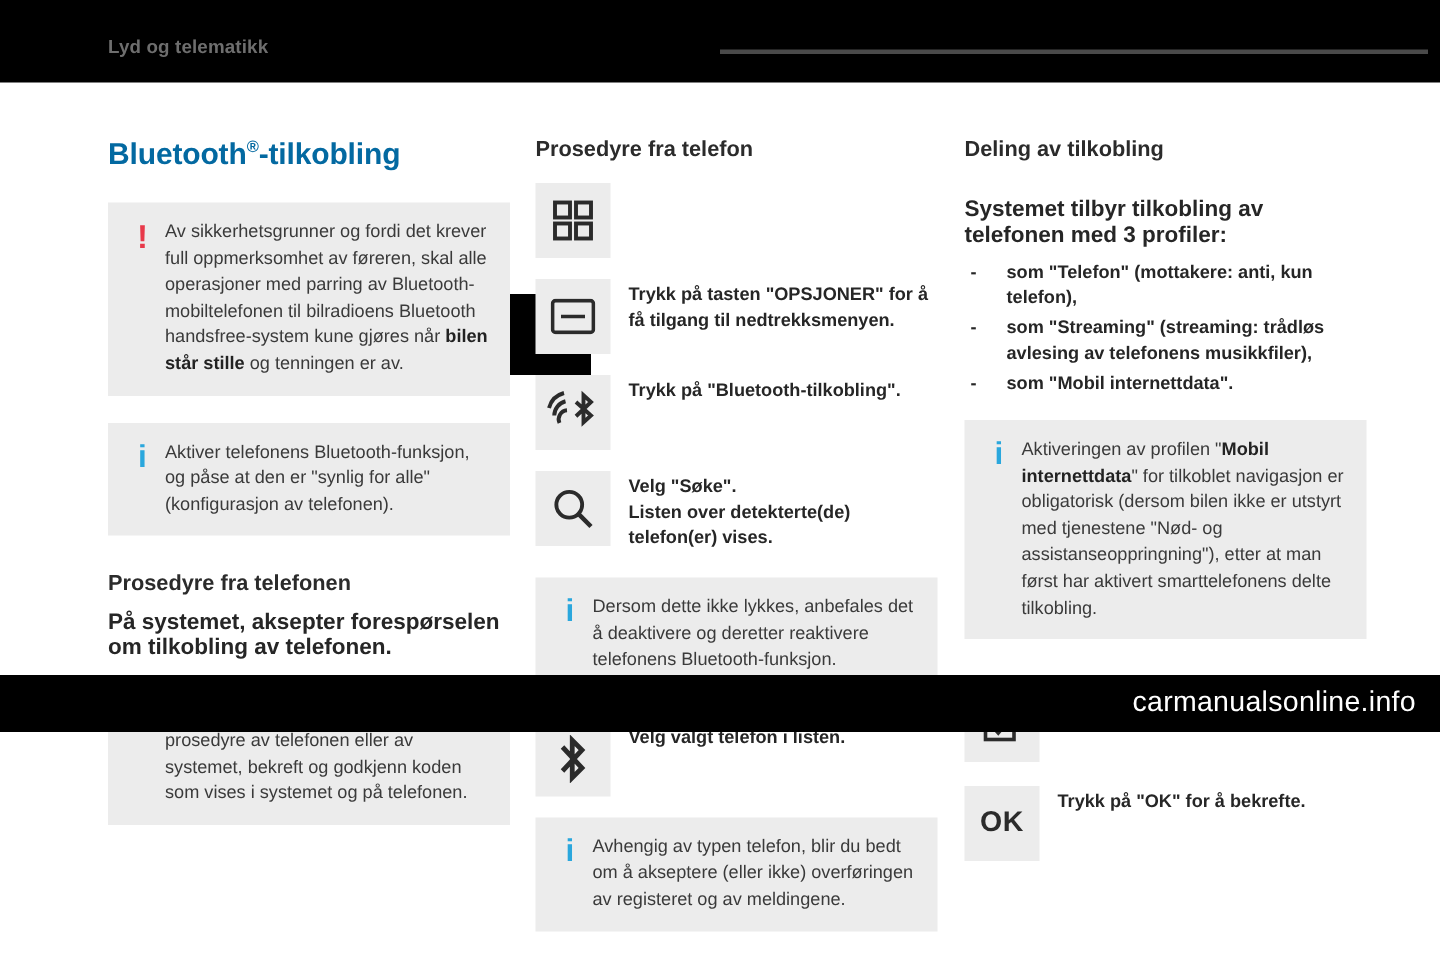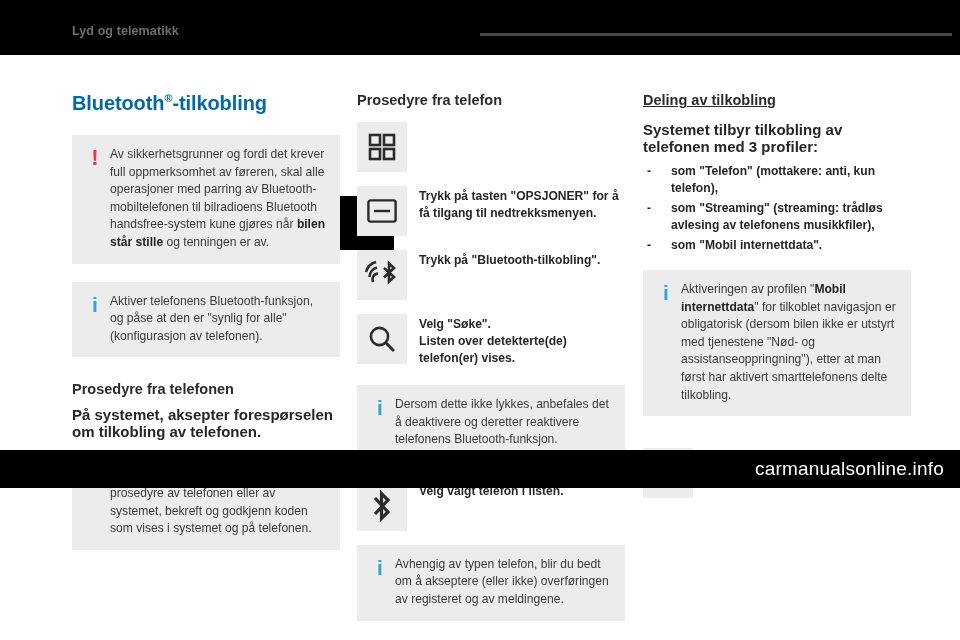--- a/index.html
+++ b/index.html
@@ -219,21 +219,21 @@
       <div class="step-text">Velg valgt telefon i listen.</div>
     </div>
 
     <div class="callout info">
       <div class="glyph">i</div>
       <div class="body">Avhengig av typen telefon, blir du bedt om å akseptere (eller ikke) overføringen av registeret og av meldingene.</div>
     </div>
   </div>
 
   <div class="col col-3">
-    <h2 class="subtitle" style="margin-bottom:13px;text-decoration:underline;">Deling av tilkobling</h2>
+    <h2 class="subtitle" style="margin-bottom:23px;">Deling av tilkobling</h2>
 
     <p class="bold-para" style="margin-bottom:8px;">Systemet tilbyr tilkobling av telefonen med 3 profiler:</p>
 
     <ul class="profiles">
       <li><span class="dash">-</span><span>som "Telefon" (mottakere: anti, kun telefon),</span></li>
       <li><span class="dash">-</span><span>som "Streaming" (streaming: trådløs avlesing av telefonens musikkfiler),</span></li>
       <li><span class="dash">-</span><span>som "Mobil internettdata".</span></li>
     </ul>
 
     <div class="callout info" style="margin-bottom:32px;">
@@ -244,19 +244,25 @@
     <div class="step" style="margin-bottom:16px;">
       <div class="icon-tile">
         <svg width="26" height="26" viewBox="0 0 26 26" aria-hidden="true">
           <rect x="2" y="4" width="19" height="19" fill="none" stroke="#2b2b2b" stroke-width="2.4"></rect>
           <path d="M5.5 13 L10.5 18.5 L24 2.5" fill="none" stroke="#2b2b2b" stroke-width="2.6" stroke-linecap="butt"></path>
         </svg>
       </div>
       <div class="step-text">velge en eller flere profiler.</div>
     </div>
 
+    <div class="step">
+      <div class="icon-tile">
+        <span class="ok-tile">OK</span>
+      </div>
+      <div class="step-text">Trykk på "OK" for å bekrefte.</div>
+    </div>
   </div>
 
   <div class="page-number">86</div>
   <div class="footer-band"></div>
   <div class="watermark">carmanualsonline.info</div>
 
 </div>
 
 </body></html>

